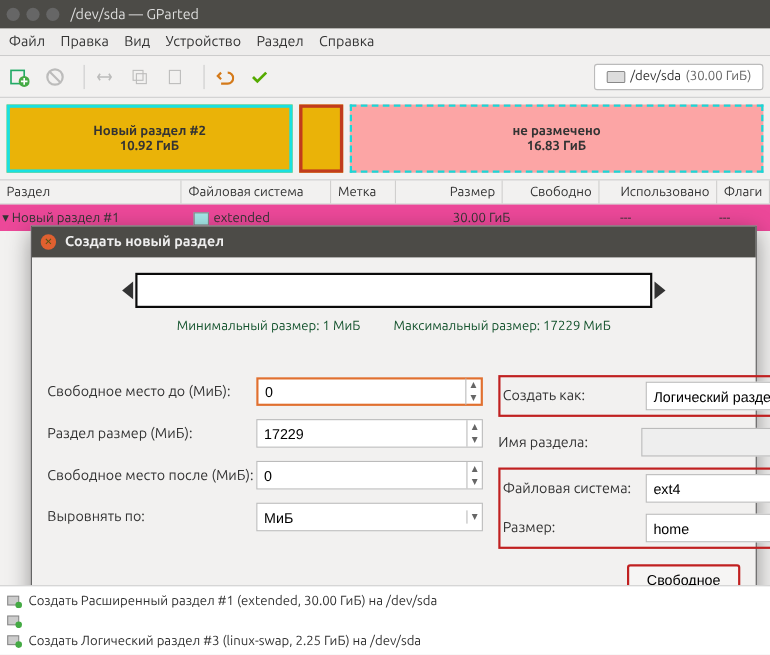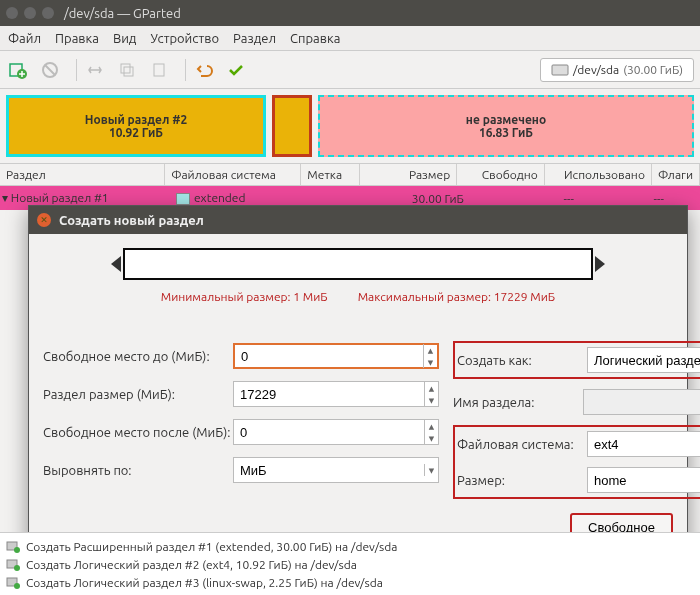--- a/index.html
+++ b/index.html
@@ -33,21 +33,21 @@
   .td { padding: 2px 6px; }
   .fs-swatch { display:inline-block; width:14px; height:12px; background:#a4e8e8; border:1px solid #888; vertical-align:middle; margin-right:4px; }
   .dialog { position: absolute; left: 28px; top: 205px; width: 660px; background: #f2f1f0; border: 1px solid #555; box-shadow: 0 6px 20px rgba(0,0,0,0.4); }
   .dlg-titlebar { background: #4c4b47; color: #eee; height: 28px; display: flex; align-items: center; padding: 0 8px; font-size: 13px; font-weight: bold; }
   .dlg-close { width: 14px; height: 14px; border-radius: 50%; background: #e06030; margin-right: 8px; display:flex; align-items:center; justify-content:center; font-size:9px; color:#551; }
   .slider-area { display: flex; align-items: center; justify-content: center; padding: 14px 0 6px; }
   .slider-arrow { width: 0; height: 0; border-top: 8px solid transparent; border-bottom: 8px solid transparent; }
   .slider-arrow.left { border-right: 10px solid #333; margin-right: 2px; }
   .slider-arrow.right { border-left: 10px solid #333; margin-left: 2px; }
   .slider-track { width: 470px; height: 32px; border: 2px solid #0a0a0a; background: #fff; position: relative; }
-  .minmax { display: flex; justify-content: center; gap: 30px; font-size: 12px; color: #b91c1c; padding: 4px 0 12px; }
+  .minmax { display: flex; justify-content: center; gap: 30px; font-size: 12px; color: #14532d; padding: 4px 0 12px; }
   .form-grid { display: flex; padding: 0 14px 8px; gap: 14px; margin-top: 26px; }
   .form-col { flex: 1; display: flex; flex-direction: column; gap: 8px; }
   .form-row { display: flex; align-items: center; height: 30px; }
   .form-label { flex: 0 0 190px; font-size: 13px; }
   .form-col.right .form-label { flex: 0 0 130px; }
   .spinbox { flex: 1; border: 1px solid #bbb; background: #fff; height: 26px; display: flex; align-items: center; }
   .spinbox input { border: none; flex: 1; padding: 0 6px; font-size: 13px; outline: none; background: transparent; }
   .spin-btns { width: 14px; display: flex; flex-direction: column; border-left: 1px solid #bbb; }
   .spin-btns div { height: 12px; font-size: 7px; text-align: center; line-height: 12px; color: #666; }
   .hl-orange { border: 2px solid #e07030 !important; }
@@ -258,21 +258,20 @@
           <rect x="1" y="3" width="10" height="8" fill="#ccc" stroke="#888"></rect>
           <circle cx="11" cy="11" r="3" fill="#4a4"></circle>
         </svg></span>
       <span>Создать Расширенный раздел #1 (extended, 30.00 ГиБ) на /dev/sda</span>
     </div>
   <div class="pending-row">
       <span class="pending-icon"><svg width="14" height="14">
           <rect x="1" y="3" width="10" height="8" fill="#ccc" stroke="#888"></rect>
           <circle cx="11" cy="11" r="3" fill="#4a4"></circle>
         </svg></span>
-      <span>Создать Логический раздел #2 (ext4, 10.92 ГиБ) на /dev/sda</span>
     </div>
   <div class="pending-row">
       <span class="pending-icon"><svg width="14" height="14">
           <rect x="1" y="3" width="10" height="8" fill="#ccc" stroke="#888"></rect>
           <circle cx="11" cy="11" r="3" fill="#4a4"></circle>
         </svg></span>
       <span>Создать Логический раздел #3 (linux-swap, 2.25 ГиБ) на /dev/sda</span>
     </div>
 </div>
 

